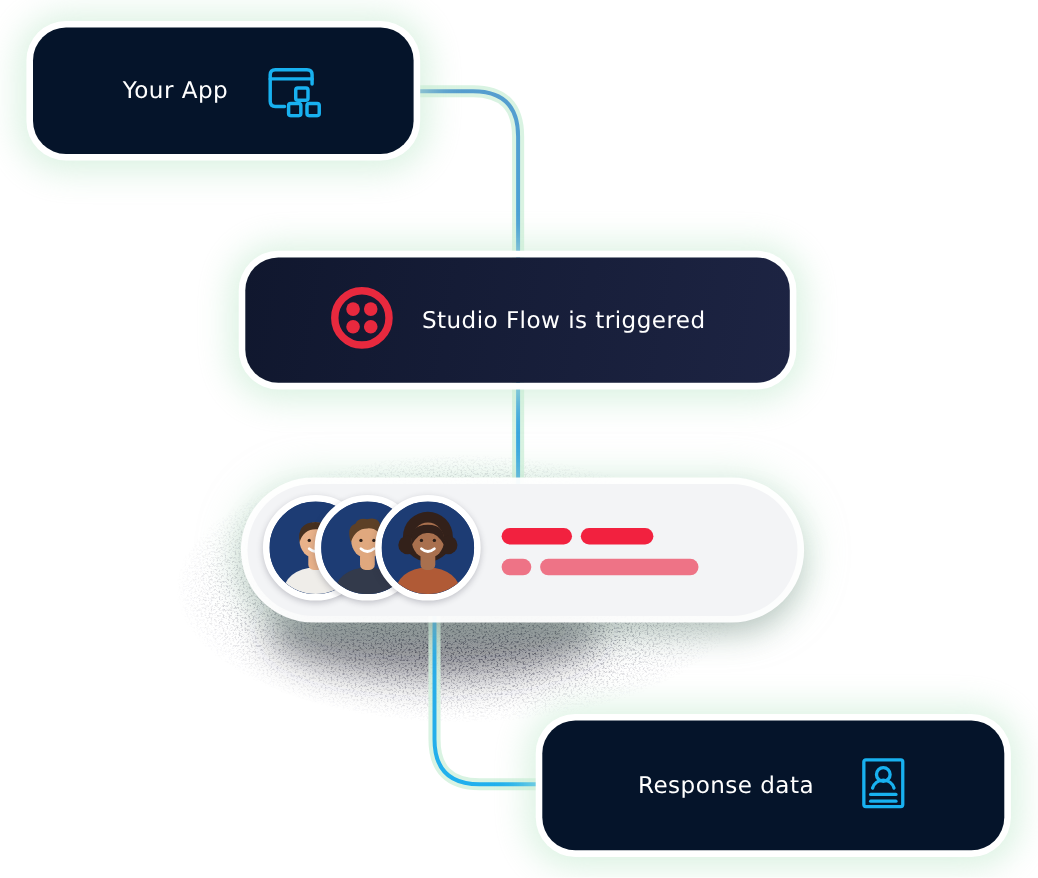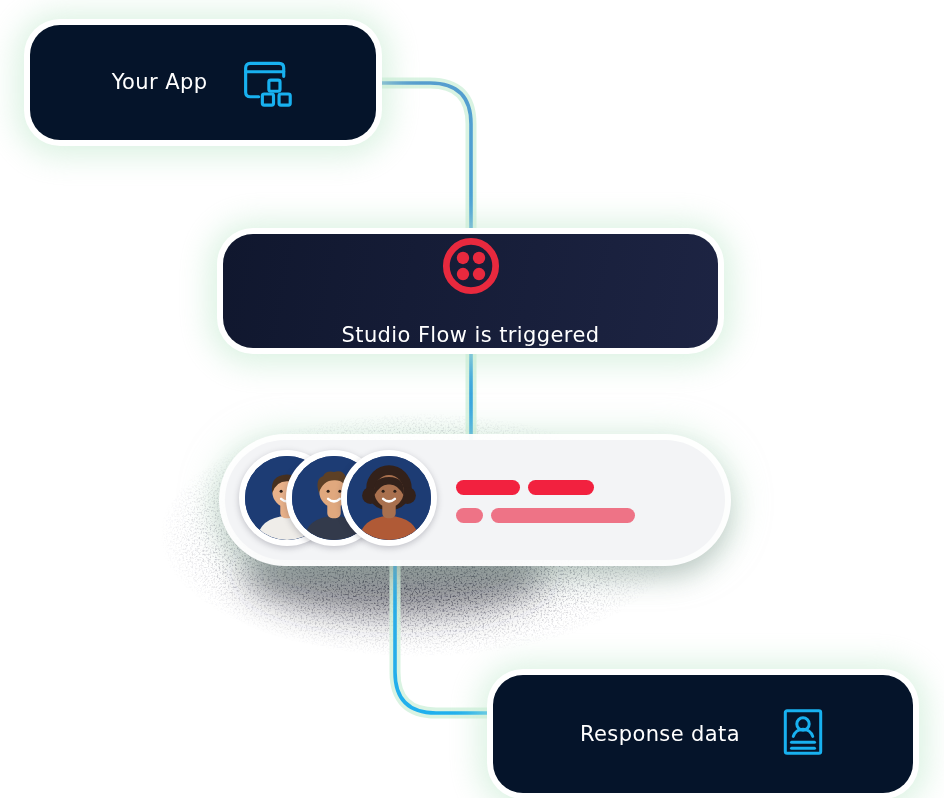--- a/index.html
+++ b/index.html
@@ -10,22 +10,22 @@
   
   .node-card{
     position:absolute;display:flex;align-items:center;justify-content:center;
     border-radius:30px;color:var(--text-white);
     box-shadow:0 0 0 6px #ffffff, 0 2px 30px 14px rgba(199,235,211,0.65);
     z-index:3;
   }
   .node-card .label{font-size:21px;letter-spacing:0.4px;line-height:1;white-space:nowrap;}
   .card-your-app{left:30px;top:25px;width:346px;height:115px;background:var(--card-dark);gap:33px;}
   .card-studio{left:223px;top:234px;width:495px;height:114px;
-    background:linear-gradient(100deg,#10172e 0%,#1d2443 100%);gap:26px;flex-direction:column;}
-  .card-response{left:493px;top:655px;width:420px;height:118px;background:var(--card-dark);gap:40px;margin-top:20px;}
+    background:linear-gradient(100deg,#10172e 0%,#1d2443 100%);gap:26px;}
+  .card-response{left:493px;top:655px;width:420px;height:118px;background:var(--card-dark);gap:40px;}
   
   .icon-stroke{stroke:var(--icon-blue);fill:none;stroke-linecap:round;stroke-linejoin:round;}
   .twilio-ring{stroke:var(--twilio-red);fill:none;}
   .twilio-dot{fill:var(--twilio-red);}
   
   .connectors{position:absolute;left:0;top:0;z-index:1;}
   .conn-halo{stroke:rgba(210,241,221,0.85);stroke-width:11;fill:none;stroke-linecap:round;}
   .conn-line{stroke:url(#lineGrad);stroke-width:3.6;fill:none;stroke-linecap:round;}
   .grad-a{stop-color:var(--connector-start);}
   .grad-b{stop-color:var(--connector-end);}

